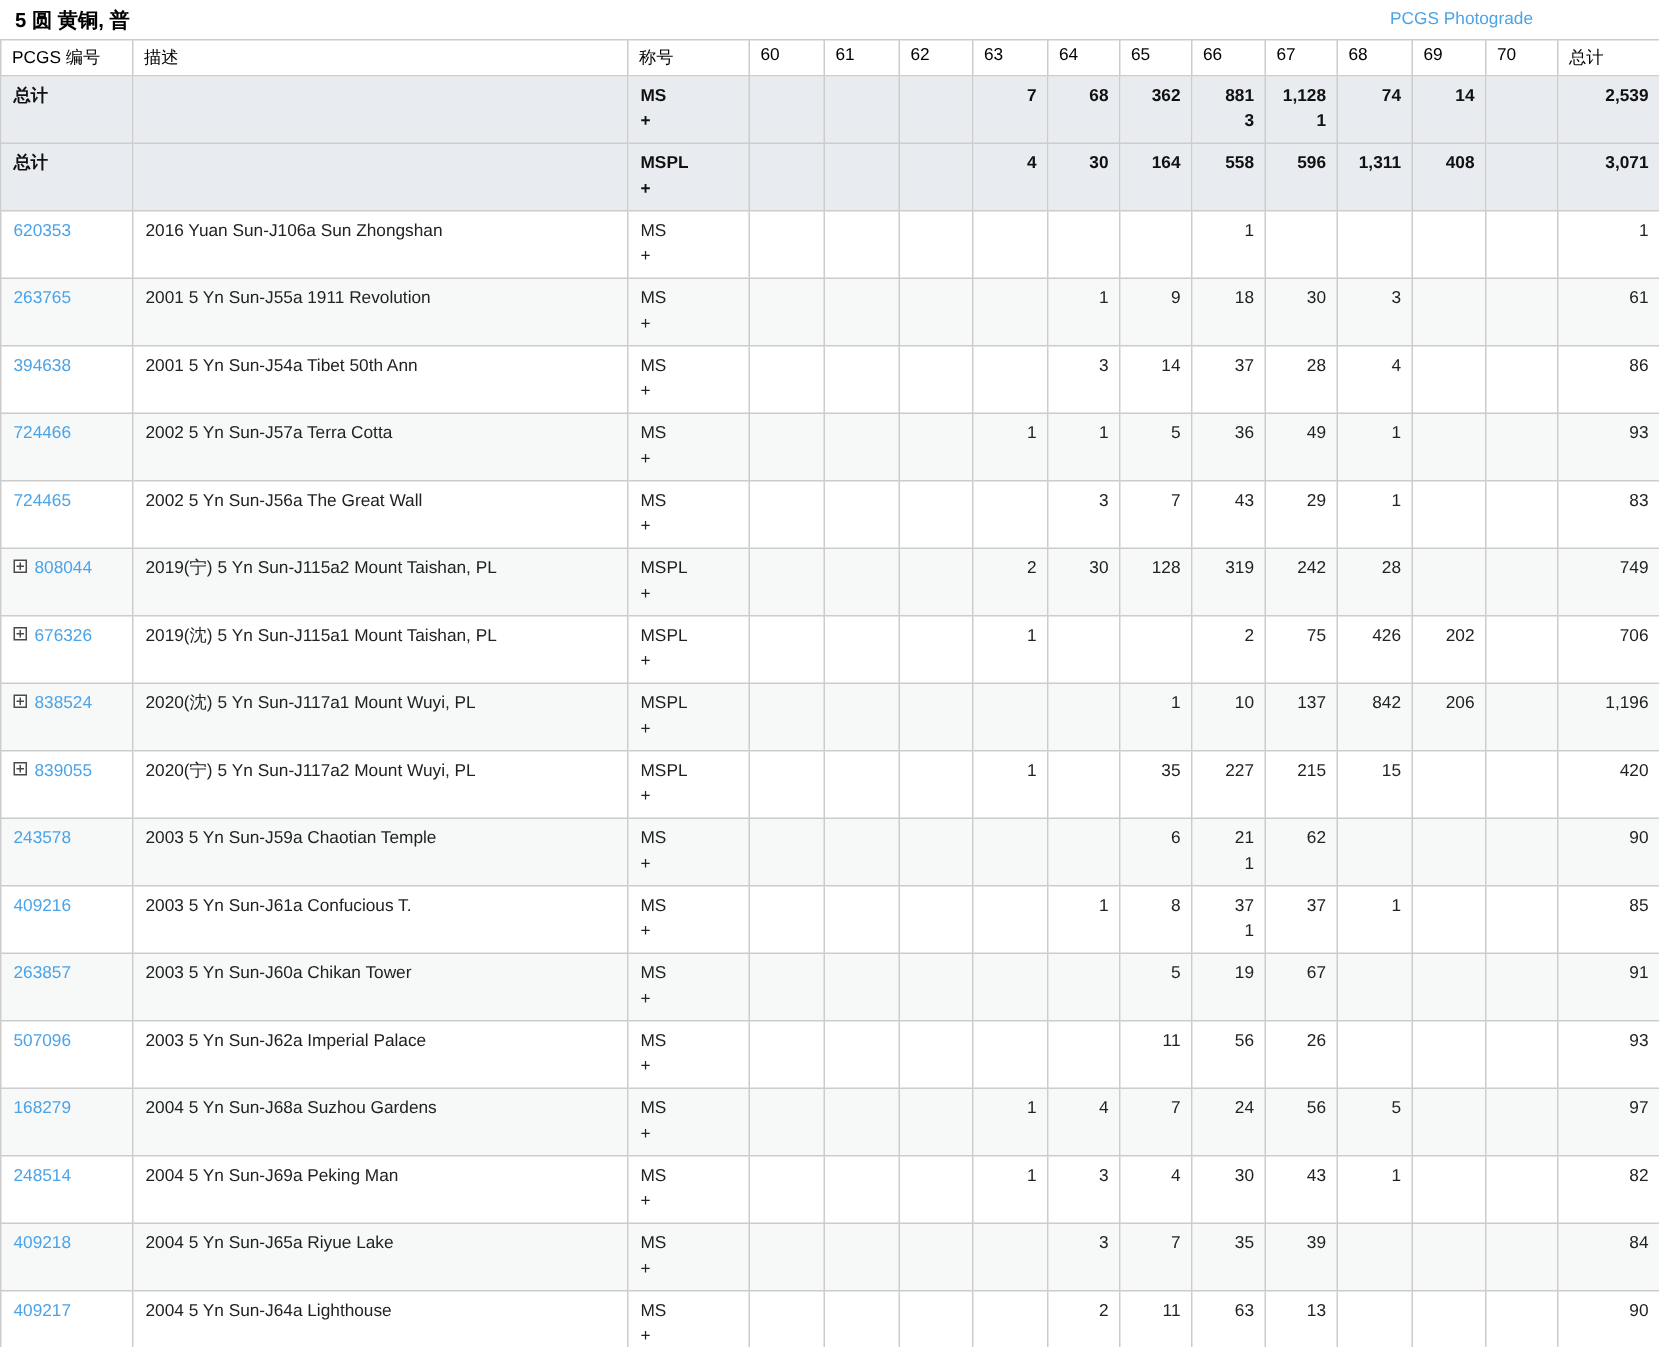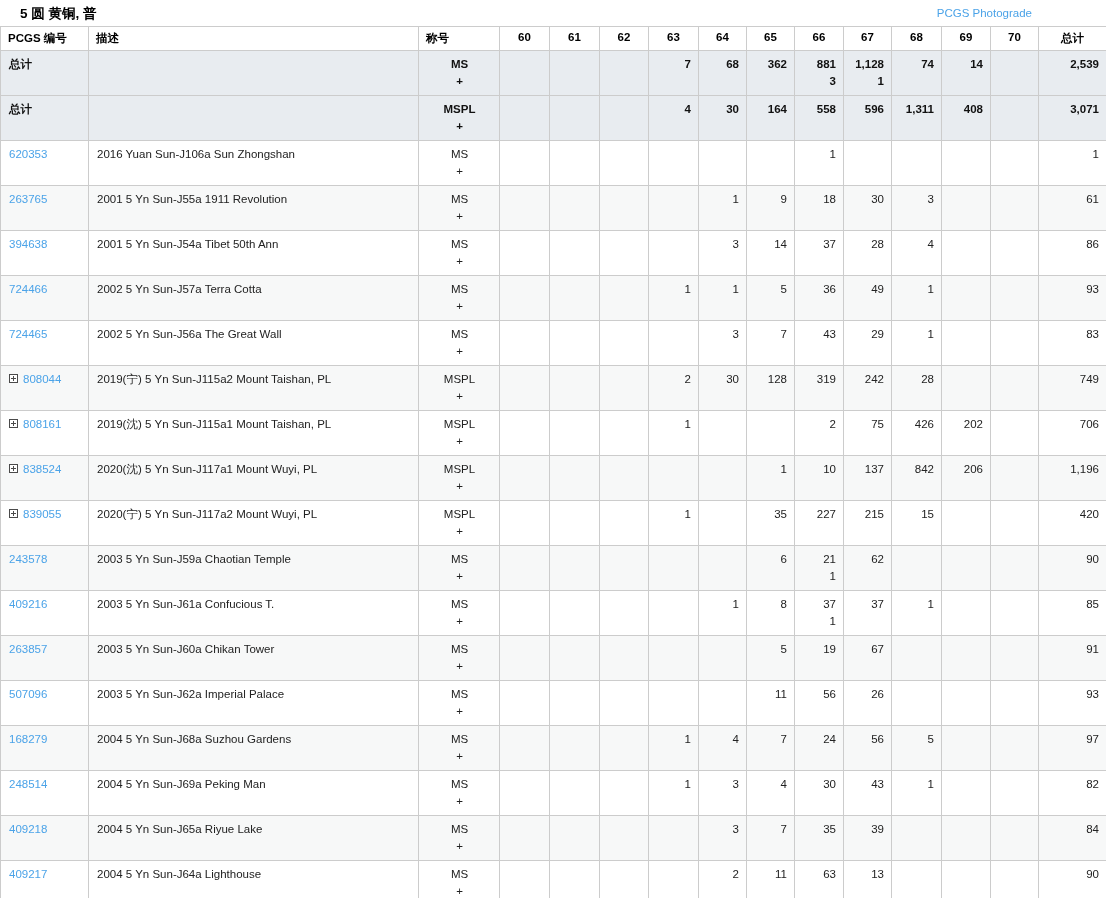--- a/index.html
+++ b/index.html
@@ -1,46 +1,46 @@
 <!DOCTYPE html>
 <html><head>
 <meta charset="utf-8">
 <style>
   * { margin:0; padding:0; box-sizing:border-box; }
   html,body { background:#fff; }
   body { font-family:"Liberation Sans","DejaVu Sans",sans-serif; color:#222; }
   #viewport { position:relative; width:1106px; height:898px; overflow:hidden; background:#fff; }
 
-  .topbar { position:absolute; top:0; left:14px; width:1022px; height:26px; }
+  .topbar { position:absolute; top:0; left:4px; width:1022px; height:26px; }
   .title { position:absolute; left:6px; top:5px; font-size:13.5px; font-weight:700; color:#000; }
   .photograde-link { position:absolute; right:4px; top:7px; font-size:11.5px; color:#4ba3e8; text-decoration:none; cursor:pointer; }
 
   table.pop { position:absolute; top:26px; left:0; width:1106px; border-collapse:collapse; table-layout:fixed; }
   table.pop th, table.pop td { border:1px solid #ccc; font-size:11.5px; vertical-align:top; overflow:hidden; white-space:nowrap; }
   thead tr { height:24px; }
-  thead th { font-weight:700; color:#000; padding:4px 7px 3px 7px; vertical-align:middle; background:#fff;margin-top:12px; }
+  thead th { font-weight:400; color:#000; padding:4px 7px 3px 7px; vertical-align:middle; background:#fff;margin-top:12px; }
   thead th.left { text-align:left; }
-  thead th.num { text-align:center; }
+  thead th.num { text-align:left; }
   tbody tr { height:45px; }
   tbody td { padding:5px 7px 4px 8px; line-height:17px; }
   td.num { text-align:right; padding-right:7px; }
   .gv { line-height:17px; }
 
   tr.total-row td { background:#e8ecf0; font-weight:700; color:#111; }
   tr.total-row td { border-color:#ccc; }
   tr.data-row td { background:#fff; }
   tr.data-row.alt td { background:#f7f8f8; }
 
   a.pcgs-link { color:#4ba3e8; text-decoration:none; cursor:pointer; }
 
   .expand-icon { position:relative; display:inline-block; width:9px; height:9px; border:1px solid #4a4a4a; margin-right:5px; background:#fff; vertical-align:0px; cursor:pointer; }
   .expand-icon::before { content:""; position:absolute; left:1px; top:3px; width:5px; height:1px; background:#4a4a4a; }
   .expand-icon::after { content:""; position:absolute; left:3px; top:1px; width:1px; height:5px; background:#4a4a4a; }
 
-  .desig-line { line-height:17px;text-align:center; }
+  .desig-line { line-height:17px; }
 
   .watermark { position:absolute; top:856px; right:10px; font-size:25px; font-weight:700; letter-spacing:0px; color:rgba(246,146,60,0.62); pointer-events:none; }
 </style>
 </head>
 <body>
 
 <div id="viewport">
   <div class="topbar">
     <div class="title">5 圆 黄铜, 普</div>
     <a class="photograde-link">PCGS Photograde</a>
@@ -324,21 +324,21 @@
             <div class="gv">242</div>
           </td>
           <td class="num">
             <div class="gv">28</div>
           </td>
           <td class="num"></td>
           <td class="num"></td>
           <td class="num">749</td>
         </tr>
         <tr class="data-row">
-          <td><span class="expand-icon"></span><a class="pcgs-link">808161</a></td>
+          <td><span class="expand-icon"></span><a class="pcgs-link">676326</a></td>
           <td>2019(沈) 5 Yn Sun-J115a1 Mount Taishan, PL</td>
           <td>
             <div class="desig-line">MSPL</div>
             <div class="desig-line">+</div>
           </td>
           <td class="num"></td>
           <td class="num"></td>
           <td class="num"></td>
           <td class="num">
             <div class="gv">1</div>

